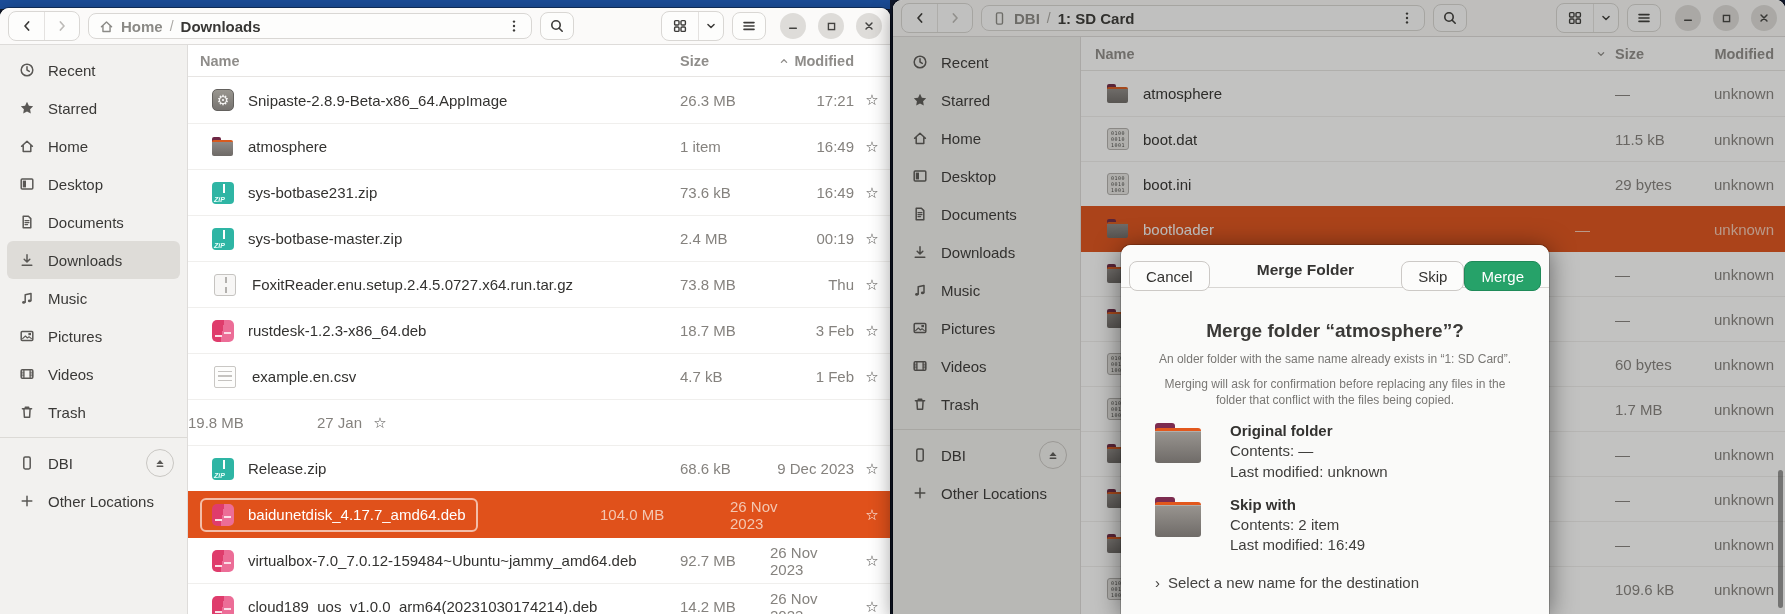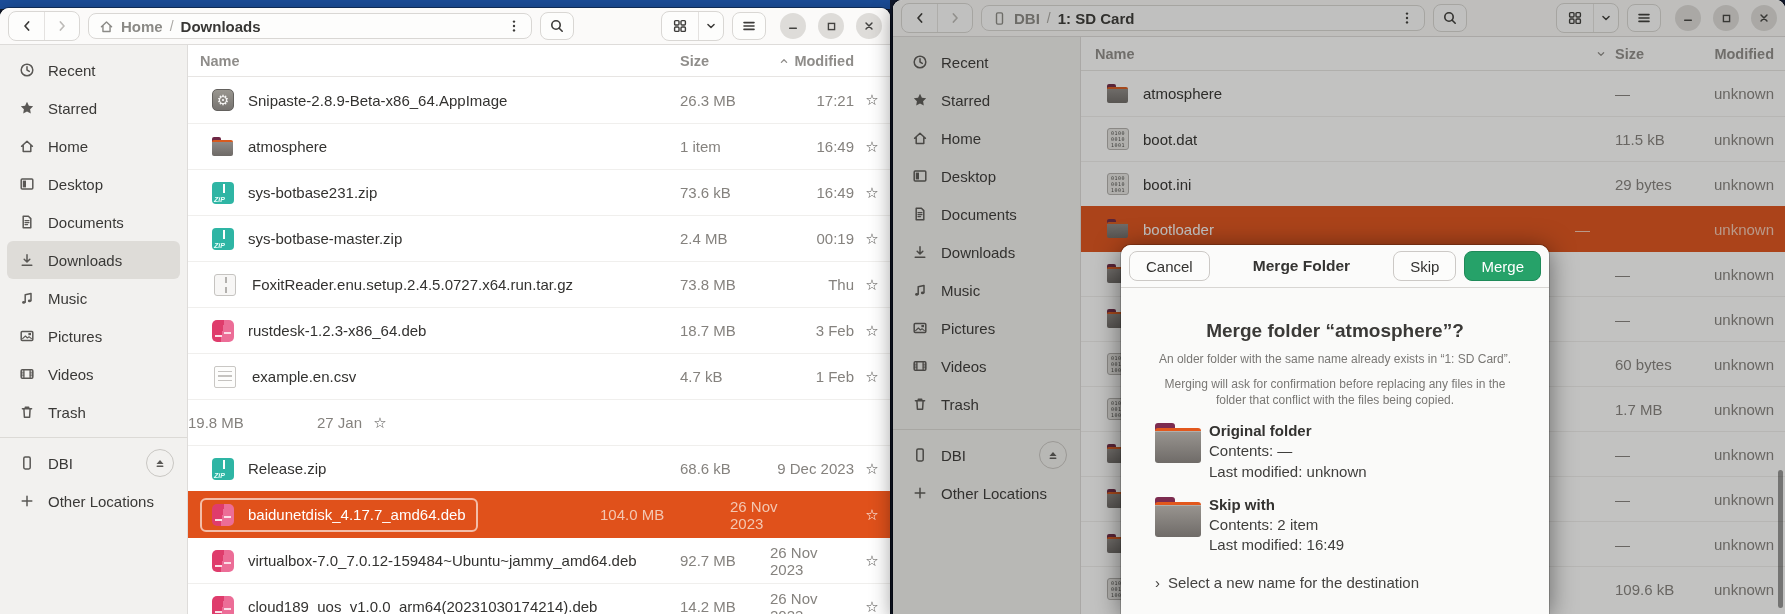--- a/index.html
+++ b/index.html
@@ -97,28 +97,28 @@
              display:flex;flex-direction:column;justify-content:center;padding-left:3px;gap:0;}
   .fi-binary span{font-family:"DejaVu Sans Mono",monospace;font-size:5px;line-height:1.2;color:#4a4946;letter-spacing:.5px;}
 
   
   .dim{position:absolute;inset:0;background:rgba(30,28,25,.27);z-index:5;}
   .sthumb{position:absolute;right:2px;top:433px;width:5px;height:138px;border-radius:3px;background:rgba(0,0,0,.42);}
 
   
   .dialog{position:absolute;left:228px;top:245px;width:428px;height:369px;background:#fafaf9;z-index:10;
           border-radius:10px 10px 0 0;box-shadow:0 3px 26px rgba(0,0,0,.5),0 0 0 1px rgba(0,0,0,.18);overflow:hidden;}
-  .dhead{height:43px;background:#fbfbfa;border-bottom:1px solid #d8d6d3;display:flex;align-items:center;gap:8px;padding:8px 8px;box-sizing:border-box;}
+  .dhead{height:43px;background:#fbfbfa;border-bottom:1px solid #d8d6d3;display:flex;align-items:flex-start;padding:16px 8px;box-sizing:border-box;}
   .dbtn{height:30px;padding:0 16px;border:1px solid #ccc9c6;border-radius:8px;background:#fcfcfb;font-size:15px;color:#333230;}
   .dtitle{flex:1;text-align:center;font-weight:700;font-size:15.5px;color:#353432;}
   .dbtn.suggested{background:#26a269;border-color:#1f8a59;color:#fff;}
   .dcontent{padding:12px 26px 0;box-sizing:border-box;}
   .dheading{text-align:center;font-size:19px;font-weight:700;color:#3a3937;margin:20px 0 10px;}
   .dpar{text-align:center;font-size:12px;color:#797774;line-height:1.28;margin:0 auto 10px;max-width:372px;}
-  .dfrow{display:flex;gap:8px;margin:13px 0 0 8px;align-items:flex-start;text-align:left;}
+  .dfrow{display:flex;gap:29px;margin:13px 0 0 8px;align-items:flex-start;text-align:left;}
   .dfolder{width:46px;height:40px;position:relative;flex:0 0 46px;margin-top:2px;}
   .dfolder .tab{position:absolute;top:0;left:0;width:20px;height:11px;background:#7c2b50;border-radius:3px 3px 0 0;}
   .dfolder .fb{position:absolute;top:5px;left:0;right:0;bottom:0;background:linear-gradient(#999590,#6f6b68);
                border-radius:3px;border-top:3px solid #e2581d;box-sizing:border-box;box-shadow:inset 0 1px 0 rgba(255,255,255,.25);}
   .dft{font-size:15px;color:#3f3e3c;line-height:1.35;}
   .dft .t{font-weight:700;color:#333230;}
   .dexp{display:flex;align-items:center;gap:8px;margin:18px 0 0 8px;font-size:15px;color:#434240;}
   .dexp .chev{font-size:15px;color:#434240;}
 </style>
 </head>

